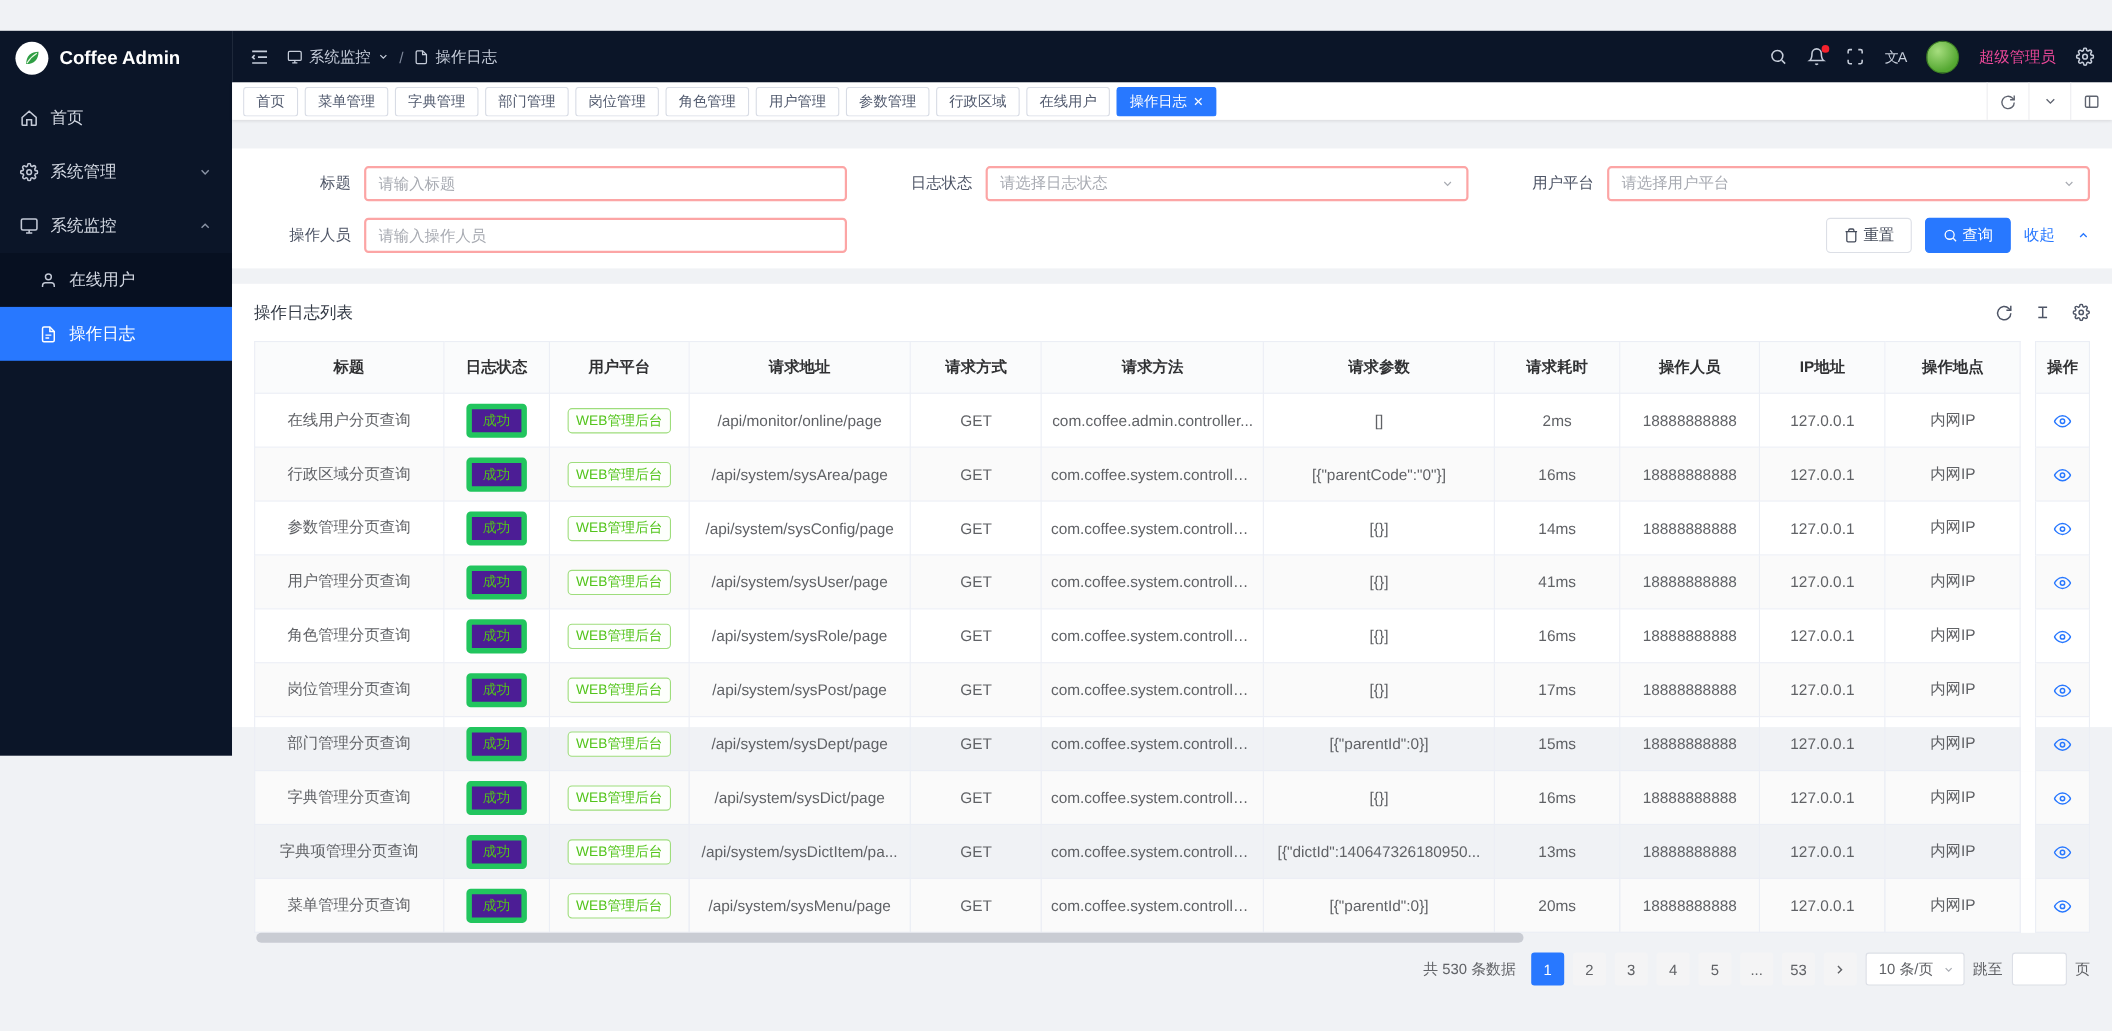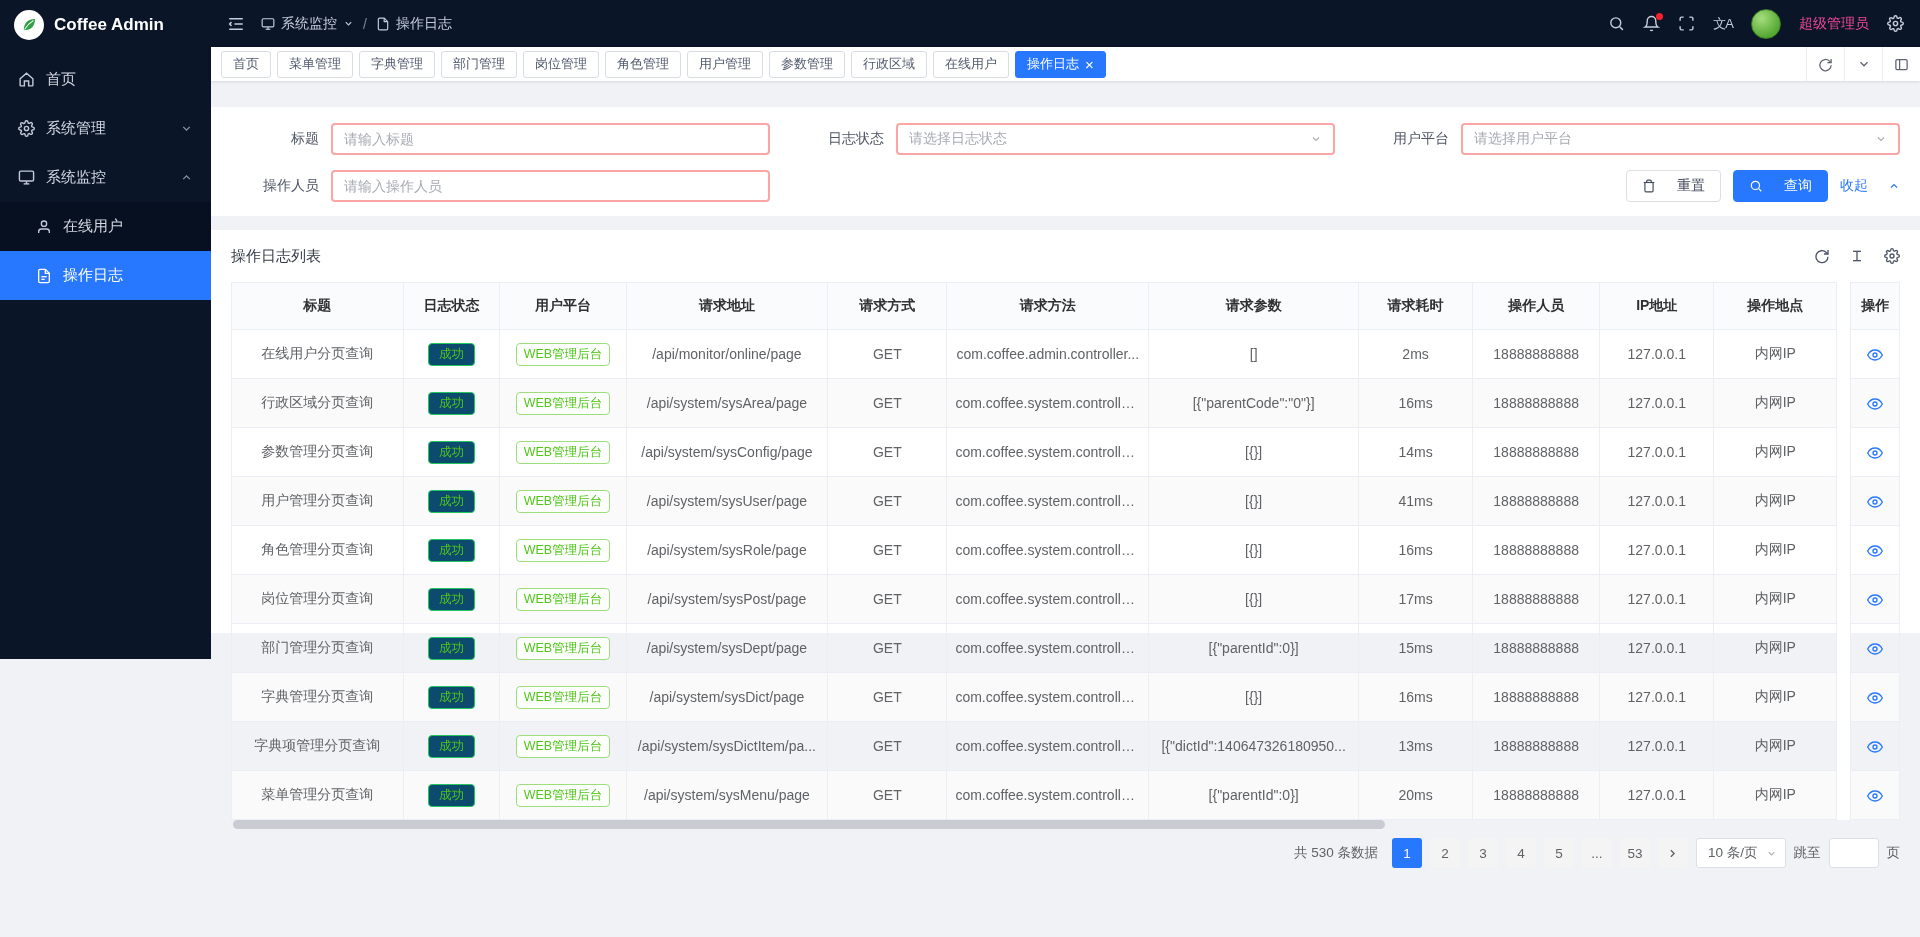--- a/index.html
+++ b/index.html
@@ -6,21 +6,21 @@
   html, body { width: 1920px; height: 937px; }
   body {
     font-family: "Liberation Sans", "DejaVu Sans", sans-serif;
     font-size: 14px;
     color: #303133;
     overflow: hidden;
     background: #f0f2f5;
   }
   svg { display: block; }
 
-  .app { display: flex; width: 1920px; height: 659px; }
+  .app { display: flex; width: 1920px; height: 659px; margin-top: 28px; }
 
   
   .sidebar { width: 211px; flex-shrink: 0; background: #0b1528; display: flex; flex-direction: column; }
   .logo-row { height: 49px; display: flex; align-items: center; padding: 0 14px; gap: 10px; flex-shrink: 0; }
   .logo-mark { width: 30px; height: 30px; border-radius: 50%; background: #ffffff; display: flex; align-items: center; justify-content: center; flex-shrink: 0; }
   .logo-text { color: #ffffff; font-size: 17px; font-weight: bold; white-space: nowrap; }
   .menu { padding-top: 6px; }
   .menu-item { height: 49px; display: flex; align-items: center; gap: 11px; padding: 0 18px; color: #d3d8e2; font-size: 15px; cursor: pointer; }
   .menu-item .mi-icon { color: #c3c9d6; flex-shrink: 0; }
   .menu-item .chev { margin-left: auto; color: #8b94a6; }
@@ -61,38 +61,38 @@
   .filter-card { background: #fff; padding: 16px 20px 14px; flex-shrink: 0; }
   .filter-grid { display: grid; grid-template-columns: 1fr 1fr 1fr; column-gap: 26px; row-gap: 15px; }
   .field { display: flex; align-items: center; min-width: 0; }
   .field-label { width: 100px; flex-shrink: 0; text-align: right; padding-right: 12px; color: #4e5566; font-weight: 500; font-size: 14px; white-space: nowrap; }
   .control { flex: 1; height: 32px; border: 2px solid #fca5a5; border-radius: 4px; background: #fff; display: flex; align-items: center; padding: 0 11px; min-width: 0; }
   .control input { width: 100%; border: none; outline: none; font-size: 14px; color: #303133; background: transparent; font-family: inherit; }
   .control input::placeholder { color: #a8abb2; }
   .select-placeholder { color: #a8abb2; font-size: 14px; white-space: nowrap; overflow: hidden; }
   .select-chev { margin-left: auto; color: #a8abb2; flex-shrink: 0; }
   .filter-actions { grid-column: 2 / 4; display: flex; align-items: center; justify-content: flex-end; gap: 12px; }
-  .btn { height: 32px; padding: 0 15px; border-radius: 4px; border: 1px solid #dcdfe6; background: #fff; color: #444b5a; font-size: 14px; display: inline-flex; align-items: center; gap: 21px; cursor: pointer; font-family: inherit; }
+  .btn { height: 32px; padding: 0 15px; border-radius: 4px; border: 1px solid #dcdfe6; background: #fff; color: #444b5a; font-size: 14px; display: inline-flex; align-items: center; gap: 4px; cursor: pointer; font-family: inherit; }
   .btn-primary { background: #2878ff; border-color: #2878ff; color: #fff; }
   .link-btn { border: none; background: transparent; color: #2878ff; font-size: 14px; display: inline-flex; align-items: center; gap: 20px; cursor: pointer; font-family: inherit; }
 
   
   .table-card { margin-top: 14px; background: #fff; flex: 1; min-height: 0; display: flex; flex-direction: column; padding: 0 20px 8px; }
   .panel-header { height: 52px; display: flex; align-items: center; flex-shrink: 0; }
   .panel-title { font-size: 15px; color: #333a45; }
   .panel-tools { margin-left: auto; display: flex; align-items: center; gap: 19px; color: #4e5566; }
   .panel-tool { cursor: pointer; }
 
   table { width: 100%; border-collapse: collapse; table-layout: fixed; }
   th, td { border: 1px solid #ebeef5; height: 49px; padding: 0 8px; text-align: center; font-size: 14px; color: #606266; white-space: nowrap; overflow: hidden; text-overflow: ellipsis; }
   thead th { height: 47px; background: #fafbfc; color: #303133; font-weight: 600; }
   tbody tr:nth-child(even) td { background: #fafafa; }
   th.gutter, td.gutter { background: #fff !important; border-top: none; border-bottom: none; padding: 0; }
   .badge { display: inline-block; padding: 3px 10px; font-size: 12.5px; line-height: 1.2; border-radius: 4px; }
-  .badge-success { color: #52c41a; background: #0c4a6e; border: 1px solid #22c55e; }
+  .badge-success { color: #52c41a; background: #4c1d95; border: 5px solid #22c55e; }
   .badge-platform { color: #52c41a; background: #fdfffc; border: 1px solid #9edd7c; padding: 3px 7px; }
   .eye { color: #2878ff; display: inline-flex; cursor: pointer; vertical-align: middle; }
 
   
   .h-scroll { margin-top: auto; height: 10px; position: relative; flex-shrink: 0; }
   .h-thumb { position: absolute; left: 2px; top: 0; height: 9px; width: 69%; border-radius: 5px; background: #c9ccd3; cursor: pointer; }
 
   
   .pagination { height: 46px; display: flex; align-items: center; justify-content: flex-end; gap: 8px; font-size: 13.5px; color: #606266; flex-shrink: 0; }
   .total-text { margin-right: 6px; }

